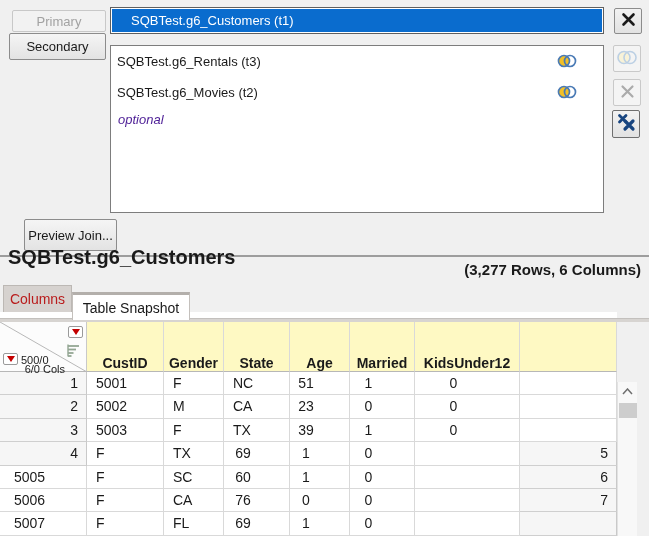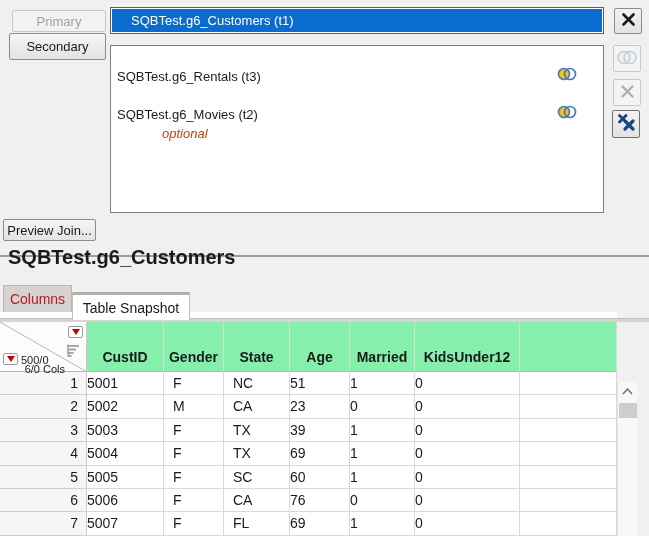--- a/index.html
+++ b/index.html
@@ -11,43 +11,43 @@
   }
   
   .btn {
     position:absolute; font-family:"Liberation Sans", sans-serif; font-size:13px;
     background:linear-gradient(#f5f5f5,#e3e3e3); border:1px solid #8c8c8c;
     border-radius:2px; color:#1a1a1a; text-align:center; cursor:pointer;
   }
   .btn.disabled { background:#f2f2f2; border-color:#c8c8c8; color:#a2a2a2; }
   .primary-btn   { left:12px; top:10px;  width:94px; height:22px; }
   .secondary-btn { left:9px;  top:33px;  width:97px; height:27px; }
-  .preview-btn   { left:3px;  top:219px; width:93px; height:22px; }
+  .preview-btn   { left:24px;  top:219px; width:93px; height:32px; }
 
   .primary-field {
     position:absolute; left:110px; top:7px; width:494px; height:27px;
     background:#ffffff; border:1px solid #5f5f5f;
   }
   .sel-item {
     position:absolute; left:1px; top:1px; right:1px; height:23px;
     background:#0a6cce; color:#ffffff; line-height:23px; padding-left:19px;
     white-space:nowrap; overflow:hidden;
   }
   .secondary-list {
     position:absolute; left:110px; top:45px; width:494px; height:168px;
     background:#ffffff; border:1px solid #7d7d7d;
   }
   .list-item {
-    height:23px; display:flex; align-items:flex-end; justify-content:space-between;
-    padding:0 26px 0 6px; margin-top:15px; cursor:default;
+    height:23px; display:flex; align-items:flex-start; justify-content:space-between;
+    padding:0 26px 0 6px; margin-top:8px; cursor:default;
   }
   .list-item .label { white-space:nowrap; }
   .optional-item {
     height:23px; line-height:23px; padding-left:7px;
-    font-style:italic; color:#c2410c;margin-left:44px;
+    font-style:italic; color:#4c1d95;
   }
   .icon-btn {
     position:absolute; width:28px; height:27px; border:1px solid #8c8c8c;
     border-radius:2px; background:linear-gradient(#f2f2f2,#e2e2e2);
     display:flex; align-items:center; justify-content:center; cursor:pointer;
   }
   .icon-btn.disabled { background:#f4f4f4; border-color:#c9c9c9; cursor:default; }
   .btn-x-top   { left:614px; top:8px;   height:26px; }
   .btn-venn    { left:613px; top:45px; }
   .btn-x-mid   { left:613px; top:79px; }
@@ -80,22 +80,22 @@
   .content .white-band { position:absolute; left:0; top:0; width:617px; height:10px; background:#ffffff; }
   .strip { position:absolute; left:0; top:6px; width:649px; height:4px; background:#d7d4d1; border-top:1px solid #c3c0bd; }
   .tgrid {
     position:absolute; left:0; top:10px; width:617px;
     display:grid;
     grid-template-columns:87px 77px 60px 66px 60px 65px 105px 97px;
     grid-template-rows:50px repeat(8, 23.4px);
     background:#ffffff; font-size:14px;
   }
   .th {
-    background:#86efac; font-weight:bold; text-align:center;
-    display:flex; align-items:flex-end; justify-content:center; padding-bottom:6px;
+    background:#fef9c3; font-weight:bold; text-align:center;
+    display:flex; align-items:flex-end; justify-content:center; 
     border-right:1px solid #d9d9d9; border-bottom:1px solid #b7b7b7;
   }
   .corner {
     position:relative; border-right:1px solid #c9c9c9; border-bottom:1px solid #b7b7b7;
     background:#fcfcfc;
   }
   .corner svg.diag { position:absolute; left:0; top:0; }
   .corner .cols-counter { position:absolute; right:21px; top:5px; font-size:11px;margin-top:36px; }
   .corner .rows-counter { position:absolute; left:21px; bottom:5px; font-size:11px; }
   .rt-btn {
@@ -106,21 +106,21 @@
   .rt-btn .tri { width:0; height:0; border-left:4px solid transparent;
     border-right:4px solid transparent; border-top:6px solid #c40000; }
   .rt-cols { right:3px; top:4px; }
   .rt-rows { left:3px; bottom:6px; }
   .colbars { position:absolute; right:6px; top:22px; }
   .td {
     background:#ffffff; line-height:22px; white-space:nowrap; overflow:hidden;
     border-right:1px solid #d9d9d9; border-bottom:1px solid #d9d9d9;
   }
   .td.rownum { background:#f6f6f6; border-right:1px solid #c9c9c9; border-bottom:1px solid #cfcfcf; text-align:right; padding-right:8px; }
-  .td.num { text-align:left; padding-right:27px; }
+  .td.num { text-align:center; padding-right:27px; }
   .td.txt { text-align:left; padding-left:9px; }
   
   .vscroll {
     position:absolute; left:617px; top:70px; width:20px; height:154px;
     background:#f8f8f8; border-left:1px solid #e2e2e2;
   }
   .vscroll .up { position:absolute; left:0; top:1px; width:100%; height:17px;
     display:flex; align-items:center; justify-content:center; cursor:pointer; }
   .vscroll .thumb { position:absolute; left:1px; top:21px; width:18px; height:15px; background:#cdcdcd; cursor:pointer; }
 </style>
@@ -185,20 +185,21 @@
         <path d="M2.5 2.5 L9 9 M9 2.5 L2.5 9" stroke="#17447f" stroke-width="2.8" stroke-linecap="round"></path>
         <path d="M8 8 L16 16 M16 8 L8 16" stroke="#17447f" stroke-width="3.2" stroke-linecap="round"></path>
       </svg>
     </span>
   </button>
 
   <button class="btn preview-btn">Preview Join...</button>
 
   <div class="divider"></div>
   <div class="result-title">SQBTest.g6_Customers</div>
+  <div class="result-dims">(3,277 Rows, 6 Columns)</div>
 
   <div class="tab tab-inactive">Columns</div>
   <div class="tab tab-active">Table Snapshot</div>
 
   <div class="content">
     <div class="white-band"></div>
     <div class="strip"></div>
 
     <div class="tgrid">
 
@@ -253,21 +254,20 @@
       <div class="td rownum">3</div>
       <div class="td num">5003</div>
       <div class="td txt">F</div>
       <div class="td txt">TX</div>
       <div class="td num">39</div>
       <div class="td num">1</div>
       <div class="td num">0</div>
       <div class="td"></div>
 
       <div class="td rownum">4</div>
-      <div class="td num">5004</div>
       <div class="td txt">F</div>
       <div class="td txt">TX</div>
       <div class="td num">69</div>
       <div class="td num">1</div>
       <div class="td num">0</div>
       <div class="td"></div>
 
       <div class="td rownum">5</div>
       <div class="td num">5005</div>
       <div class="td txt">F</div>

